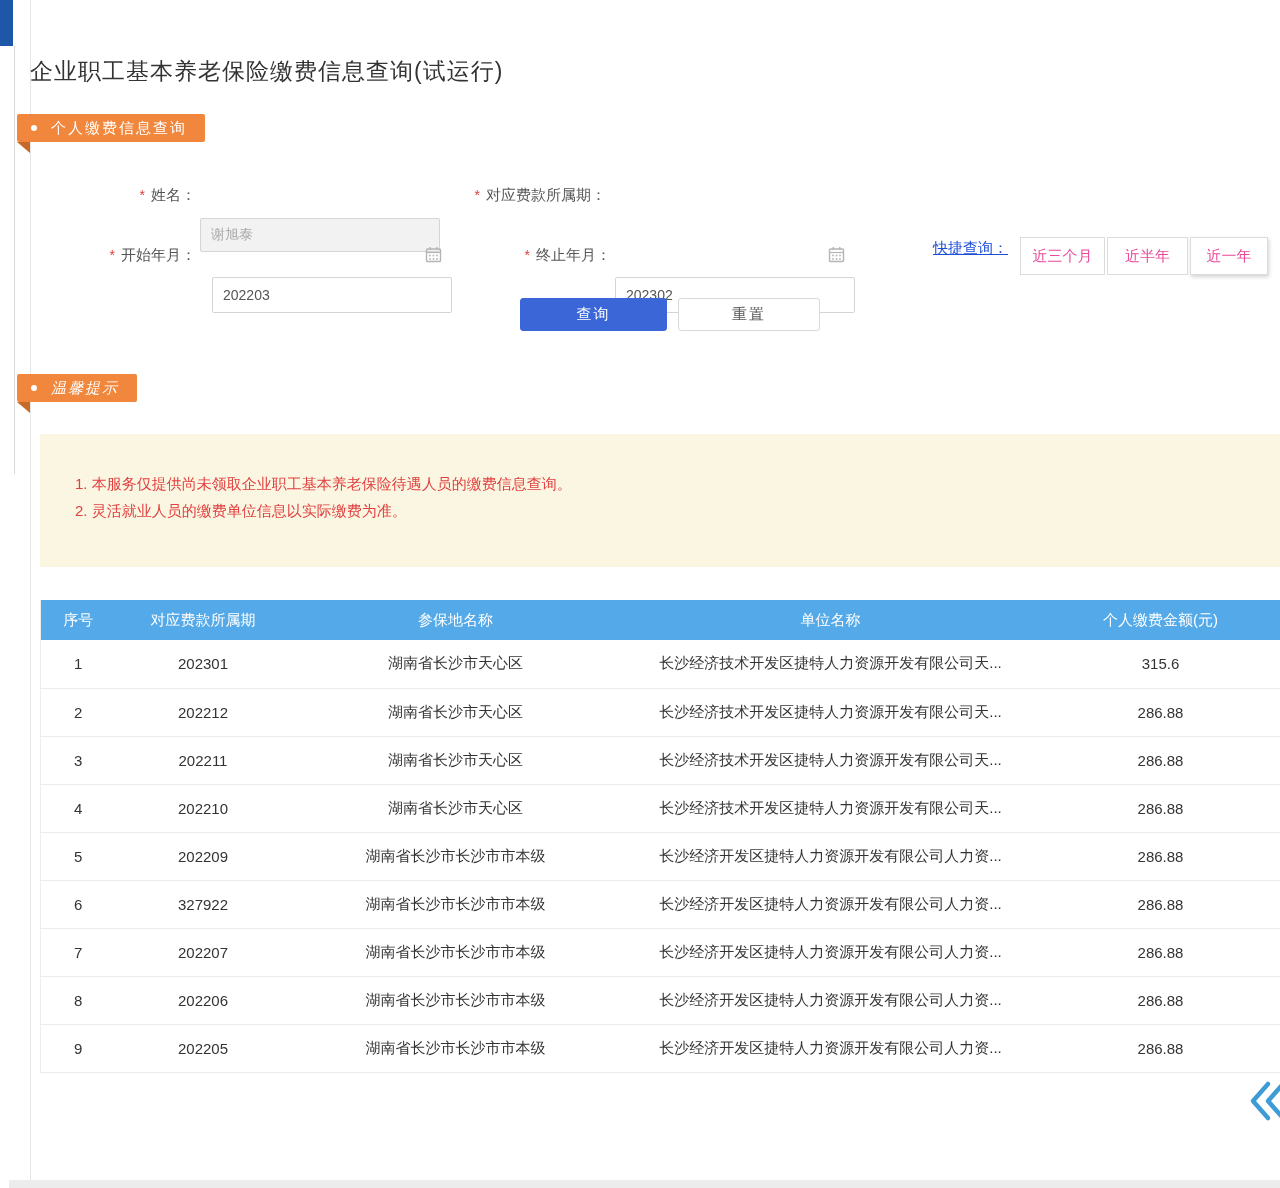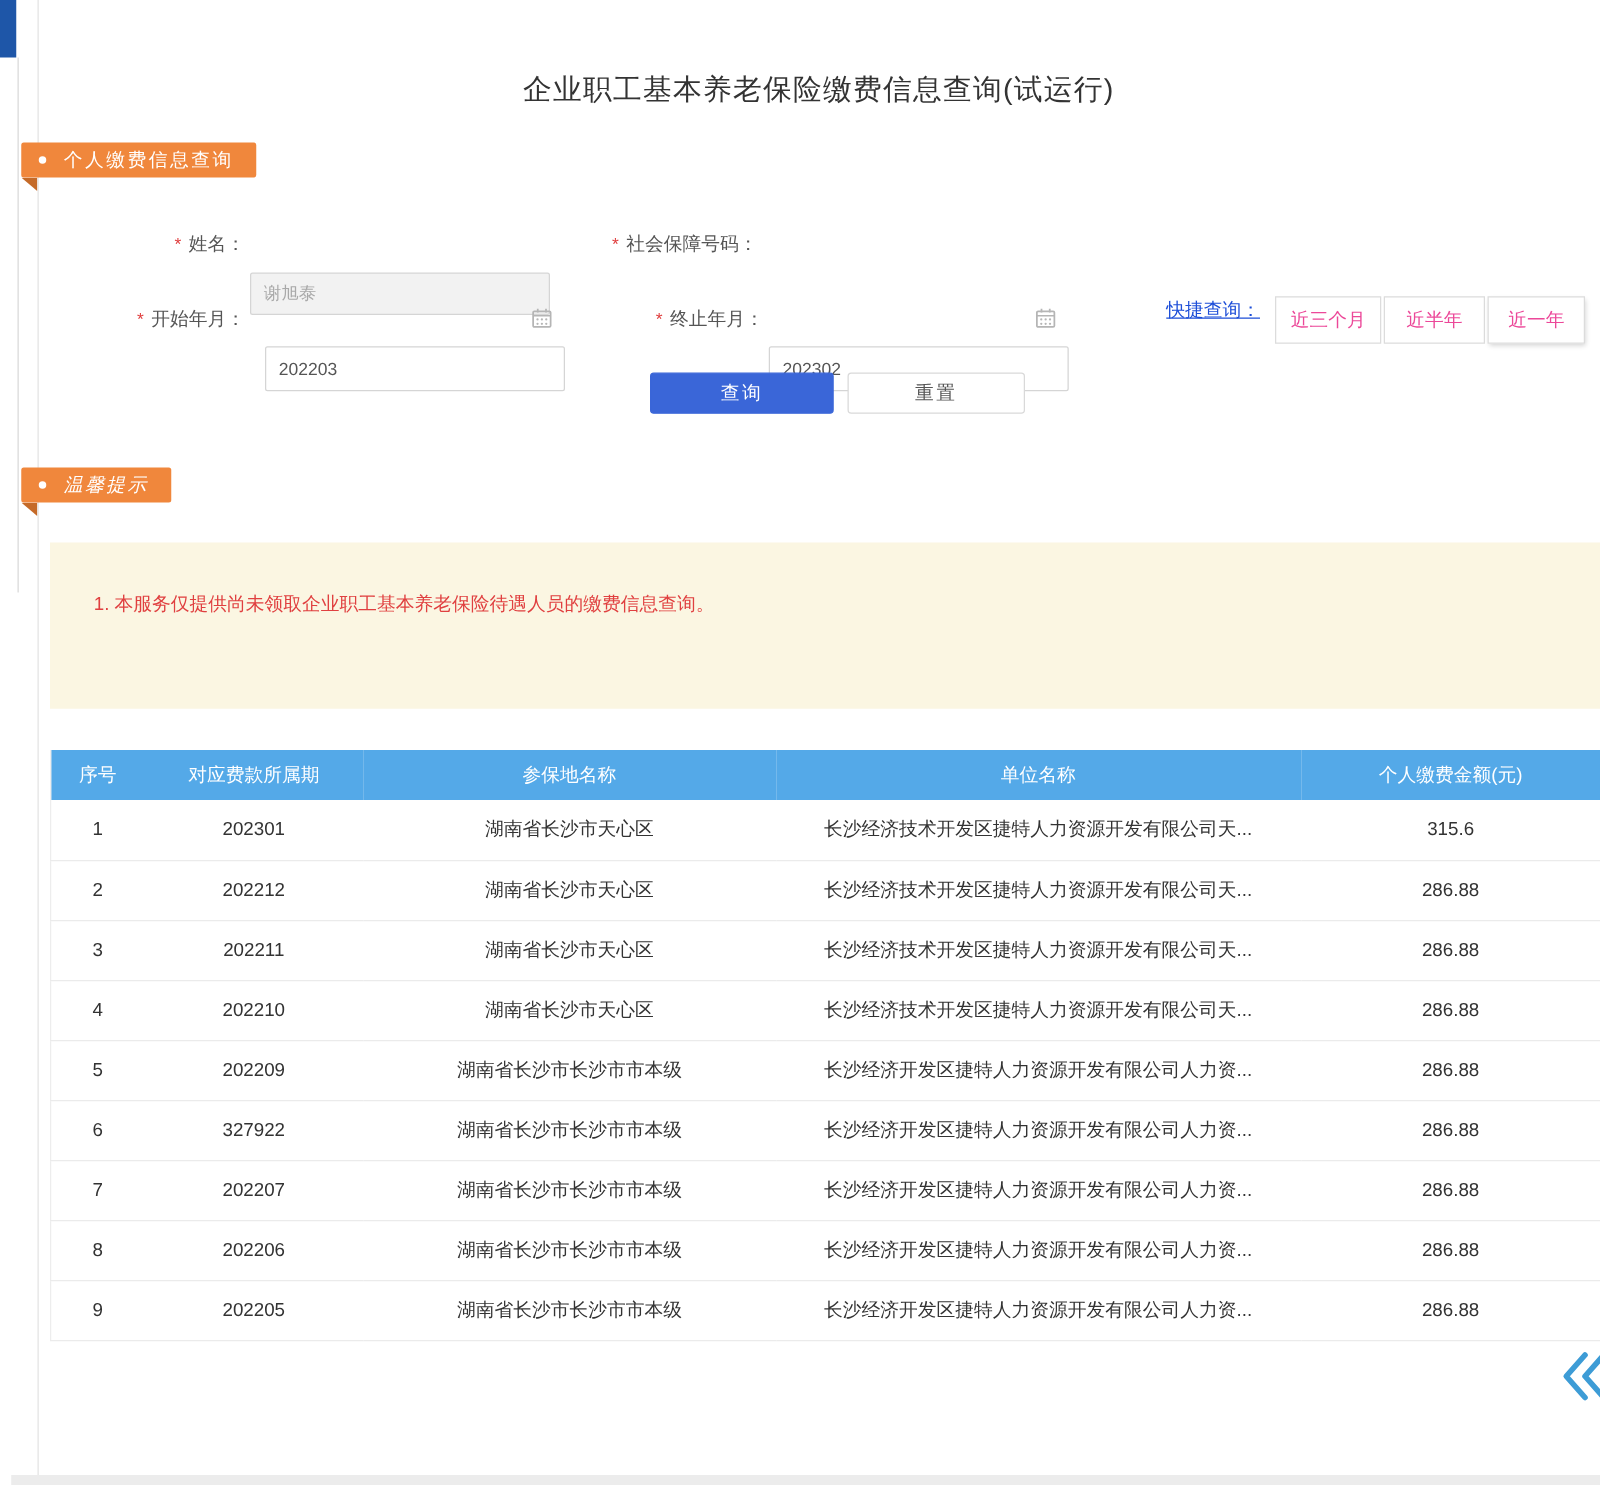--- a/index.html
+++ b/index.html
@@ -8,21 +8,21 @@
     position:relative; width:1280px; height:1188px; background:#ffffff;
     overflow:hidden; font-family:"Liberation Sans","DejaVu Sans",sans-serif; color:#333;
   }
   
   .corner-tab { position:absolute; left:0; top:0; width:13px; height:46px; background:#1e56a8; }
   .edge-line-inner { position:absolute; left:14px; top:46px; width:1px; height:428px; background:#d9d9d9; }
   .edge-line-card { position:absolute; left:30px; top:0; width:1px; height:1188px; background:#e4e4e4; }
   .bottom-bar { position:absolute; left:9px; top:1180px; right:0; height:8px; background:#ececec; }
 
   .title {
-    position:absolute; left:30px; top:56px; width:1250px; text-align:center;
+    position:absolute; left:30px; top:56px; width:1250px; 
     font-size:23px; font-weight:500; color:#333; letter-spacing:1px;
   }
 
   
   .ribbon {
     position:absolute; left:17px; height:28px; background:#F0873C; color:#fff;
     display:flex; align-items:center; font-size:15px; padding:0 18px 0 14px;
     border-radius:2px; letter-spacing:2px;
   }
   .ribbon .dot { width:6px; height:6px; border-radius:50%; background:#fff; margin-right:14px; }
@@ -106,21 +106,21 @@
   </div>
 
   <div class="field-label" style="left:90px; top:178px; width:106px;">
     <span class="req">*</span>
     <span>姓名：</span>
   </div>
   <input class="txt-input disabled" style="left: 200px; top: 178px;" readonly="" value="谢旭泰">
 
   <div class="field-label" style="left:460px; top:178px; width:146px;">
     <span class="req">*</span>
-    <span>社会保障号码：</span>
+    <span>对应费款所属期：</span>
   </div>
 
   <div class="field-label" style="left:80px; top:238px; width:116px;">
     <span class="req">*</span>
     <span>开始年月：</span>
   </div>
   <div class="date-wrap" style="left:212px; top:237px;">
     <input class="txt-input" readonly="" value="202203" style="">
     <svg class="cal-icon" viewBox="0 0 17 17">
       <rect x="1.5" y="3" width="14" height="12.5" rx="1" fill="none" stroke="#b5b5b5" stroke-width="1.4"></rect>
@@ -167,20 +167,21 @@
   <button class="btn btn-plain">重置</button>
 
   <div class="ribbon ribbon-tips">
     <span class="dot"></span>
     <span>温馨提示</span>
     <span class="fold"></span>
   </div>
 
   <div class="tips-box">
     <div>1. 本服务仅提供尚未领取企业职工基本养老保险待遇人员的缴费信息查询。</div>
+    <div>2. 灵活就业人员的缴费单位信息以实际缴费为准。</div>
   </div>
 
   <table class="result-table">
     <colgroup>
       <col class="col-1">
         <col class="col-2">
         <col class="col-3">
         <col class="col-4">
         <col class="col-5">
     </colgroup>

